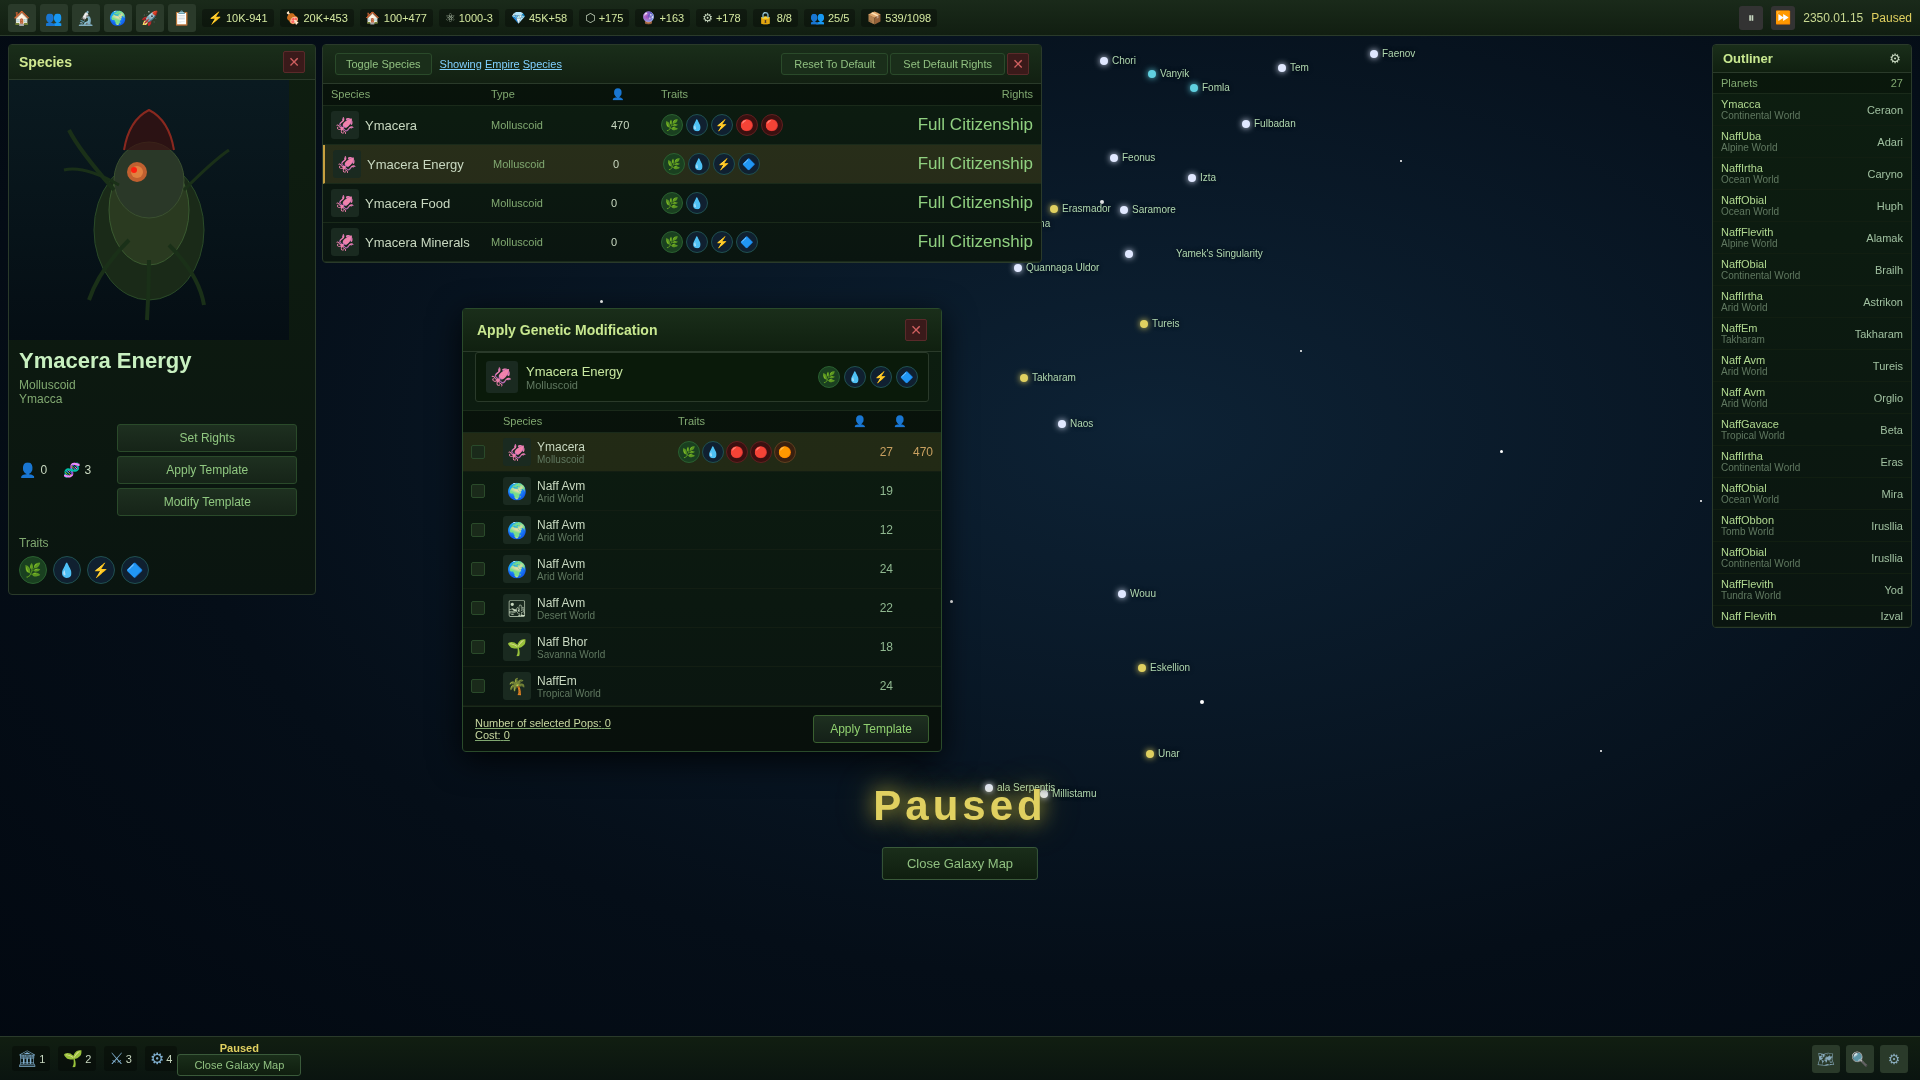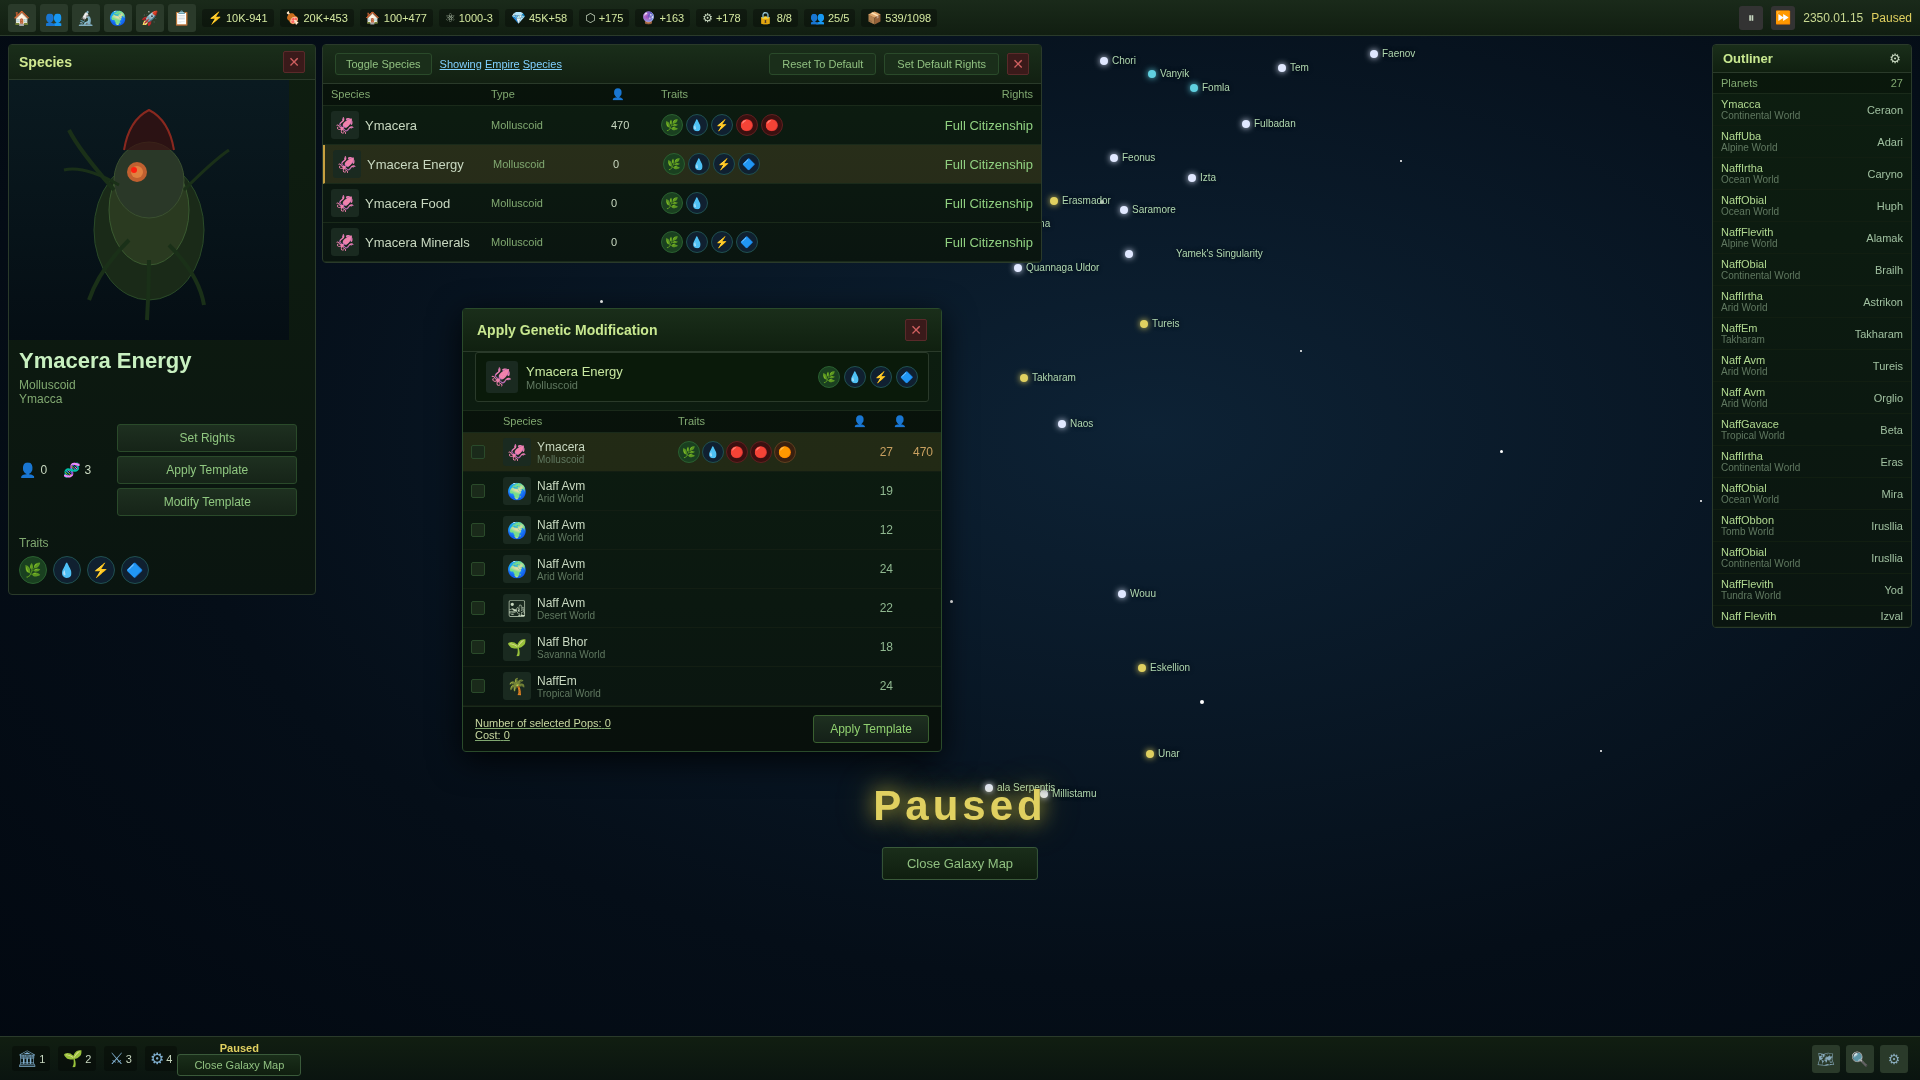--- a/index.html
+++ b/index.html
@@ -282,21 +282,21 @@
       width: 22px; height: 22px;
       border-radius: 50%;
       display: flex; align-items: center; justify-content: center;
       font-size: 11px;
     }
     .trait-green { background: #1a4020; border: 1px solid #2a6030; }
     .trait-blue { background: #102030; border: 1px solid #205050; color: #60d0e0; }
     .trait-red { background: #3a1010; border: 1px solid #602020; color: #e06060; }
     .trait-orange { background: #3a2010; border: 1px solid #604020; color: #e08040; }
 
-    .rights-text { color: #90d080; font-size: 13px; text-align: right; }
+    .rights-text { color: #90d080; font-size: 17px; text-align: right; }
 
     
     #genetic-modal {
       position: absolute;
       top: 308px; left: 462px;
       width: 480px;
       background: linear-gradient(180deg, #0d1e10 0%, #0a1510 100%);
       border: 1px solid #2a4a2a;
       border-radius: 4px;
       z-index: 200;
@@ -702,21 +702,21 @@
 <div id="species-list-panel">
   <div id="species-list-header">
     <div class="list-controls">
       <button class="toggle-btn">Toggle Species</button>
       <span class="showing-label">
         <span>Showing</span>
         <span style="color:#80d0ff; text-decoration:underline;">Empire</span>
         <span>Species</span>
       </span>
     </div>
-    <div style="display:flex;gap:8px;align-items:flex-start;">
+    <div style="display:flex;gap:2px;align-items:flex-start;">
       <button class="list-btn">Reset To Default</button>
       <button class="list-btn">Set Default Rights</button>
       <div class="panel-close-btn">✕</div>
     </div>
   </div>
 
   <div id="species-table">
     <div class="table-header">
       <span>Species</span>
       <span>Type</span>
@@ -1112,21 +1112,21 @@
     <span class="map-label">Fulbadan</span>
   </div>
   <div class="map-node" style="left:1110px;top:152px;">
     <div class="map-dot map-dot-white"></div>
     <span class="map-label">Feonus</span>
   </div>
   <div class="map-node" style="left:1188px;top:172px;">
     <div class="map-dot map-dot-white"></div>
     <span class="map-label">Izta</span>
   </div>
-  <div class="map-node" style="left:1050px;top:195px;">
+  <div class="map-node" style="left:1050px;top:203px;">
     <div class="map-dot map-dot-yellow"></div>
     <span class="map-label">Erasmador</span>
   </div>
   <div class="map-node" style="left:996px;top:218px;">
     <div class="map-dot map-dot-white"></div>
     <span class="map-label">Soeyama</span>
   </div>
   <div class="map-node" style="left:1120px;top:204px;">
     <div class="map-dot map-dot-white"></div>
     <span class="map-label">Saramore</span>

